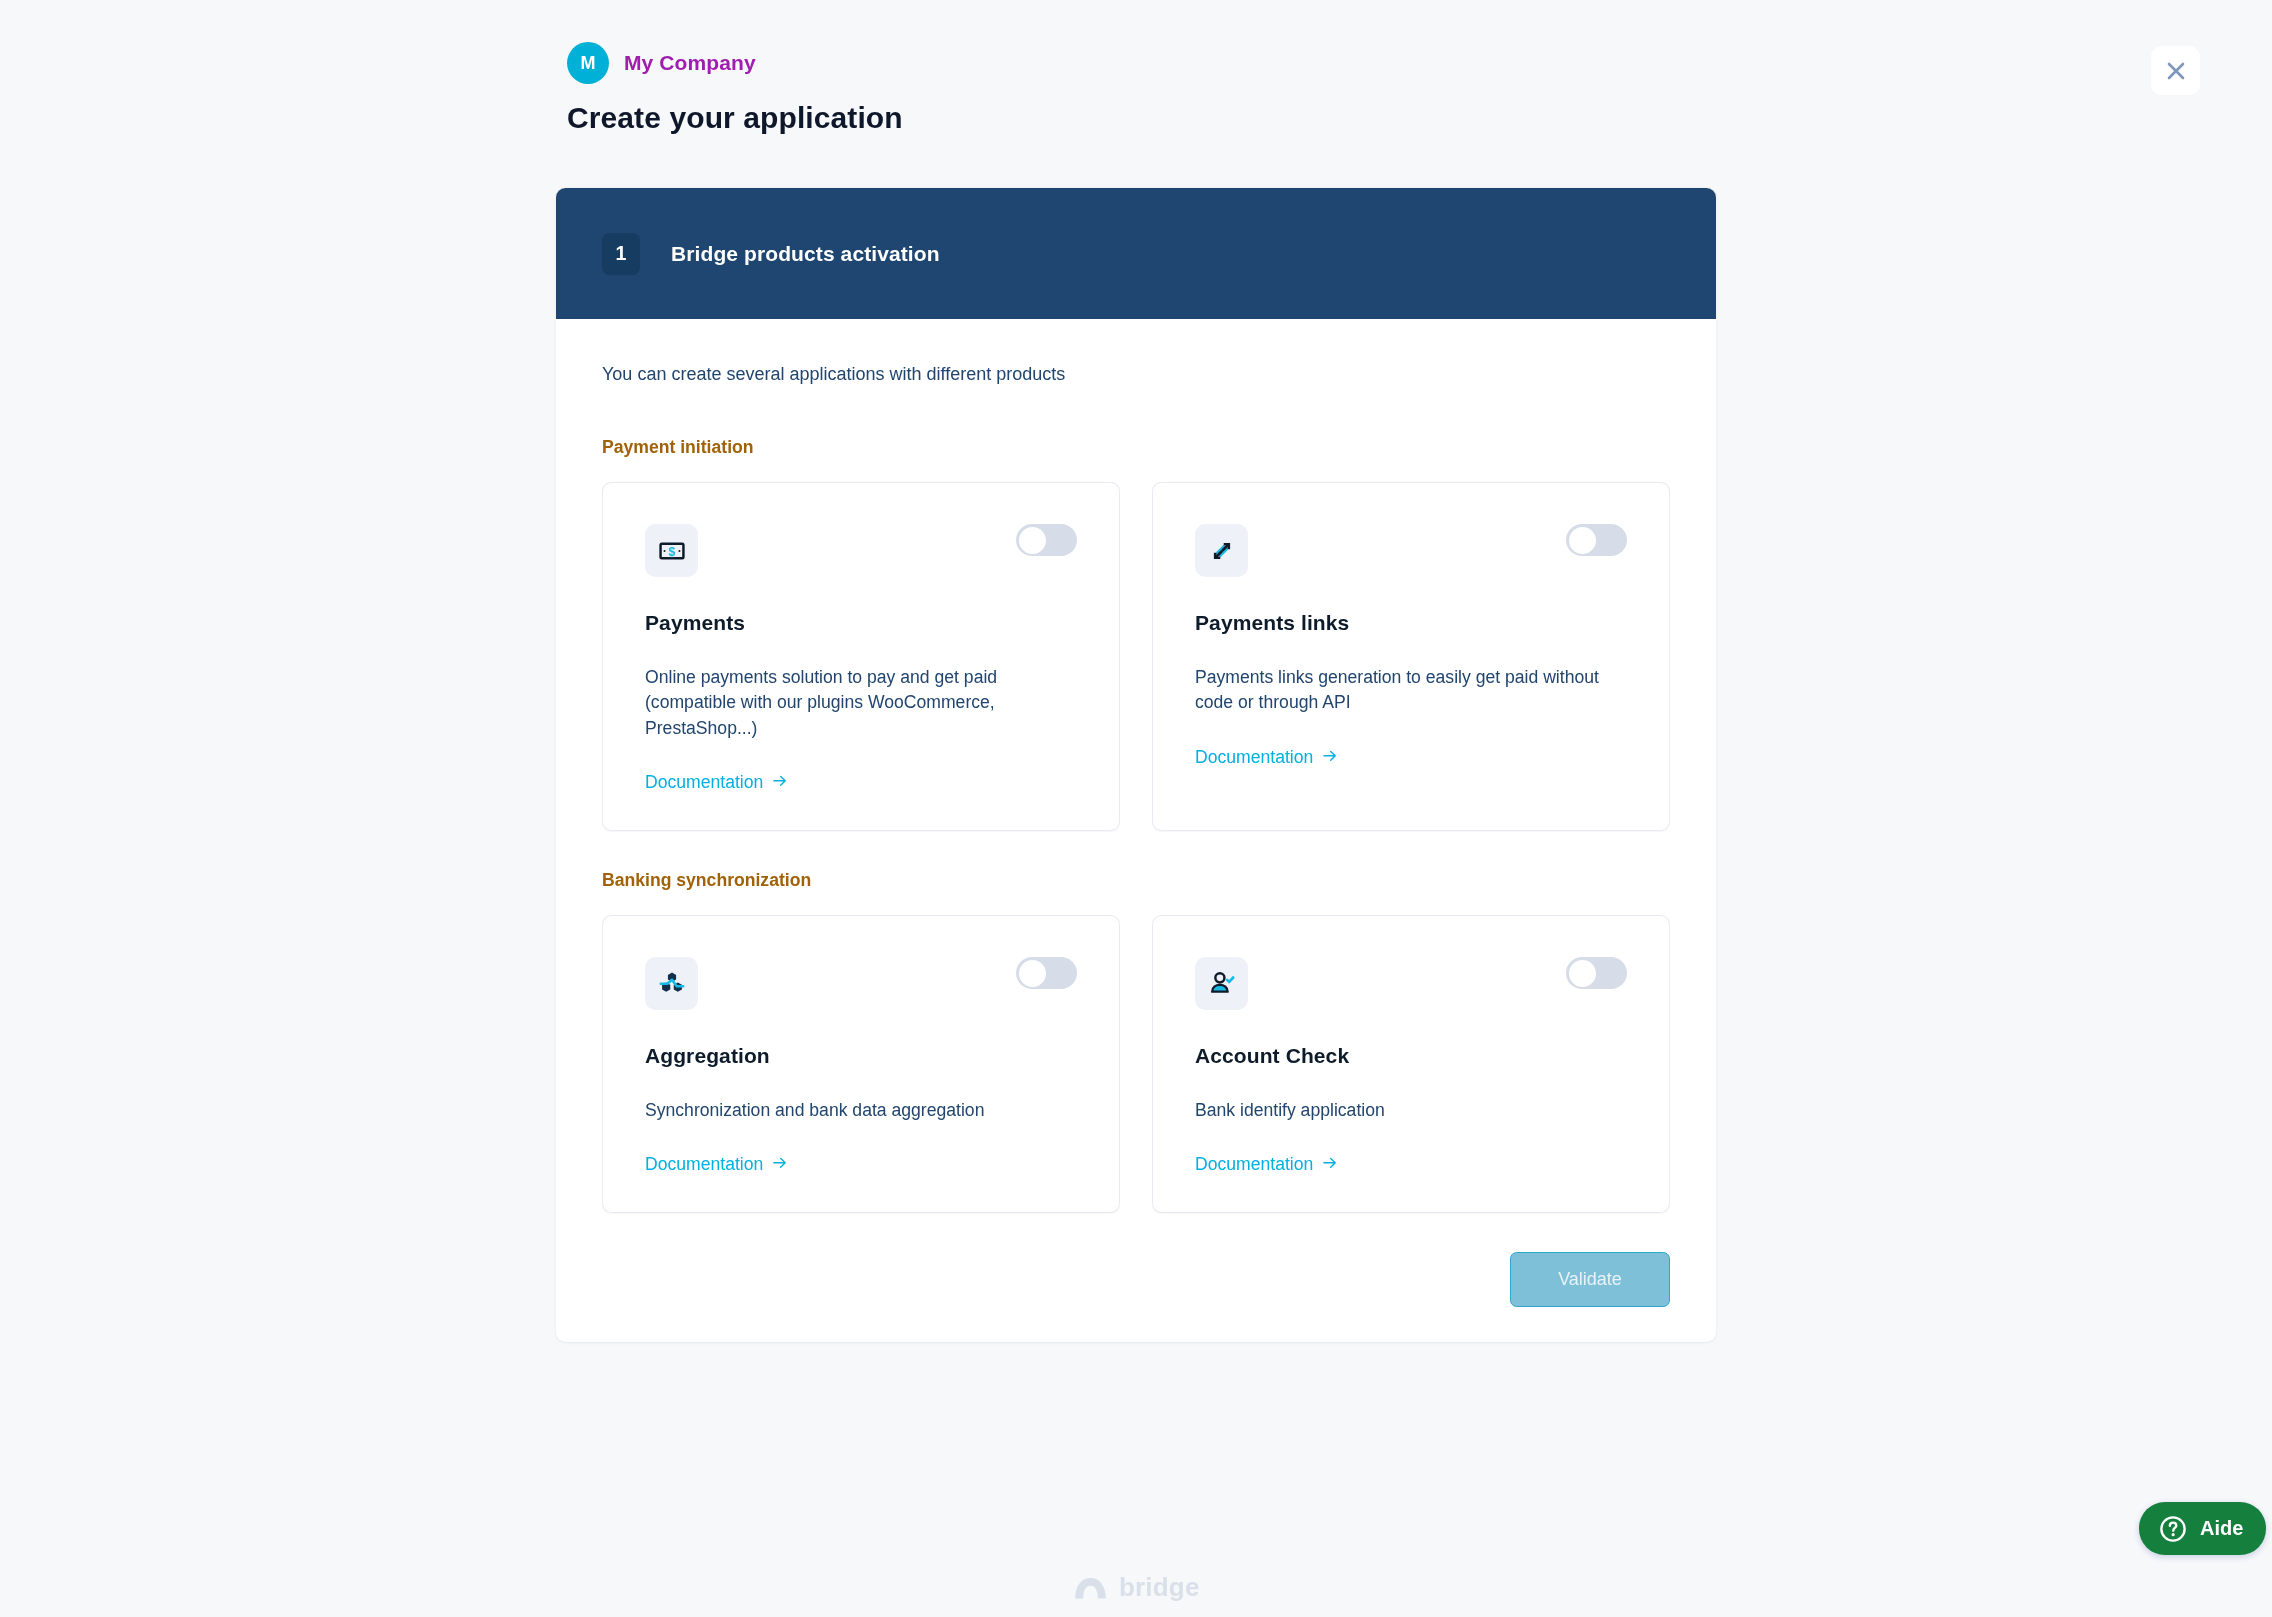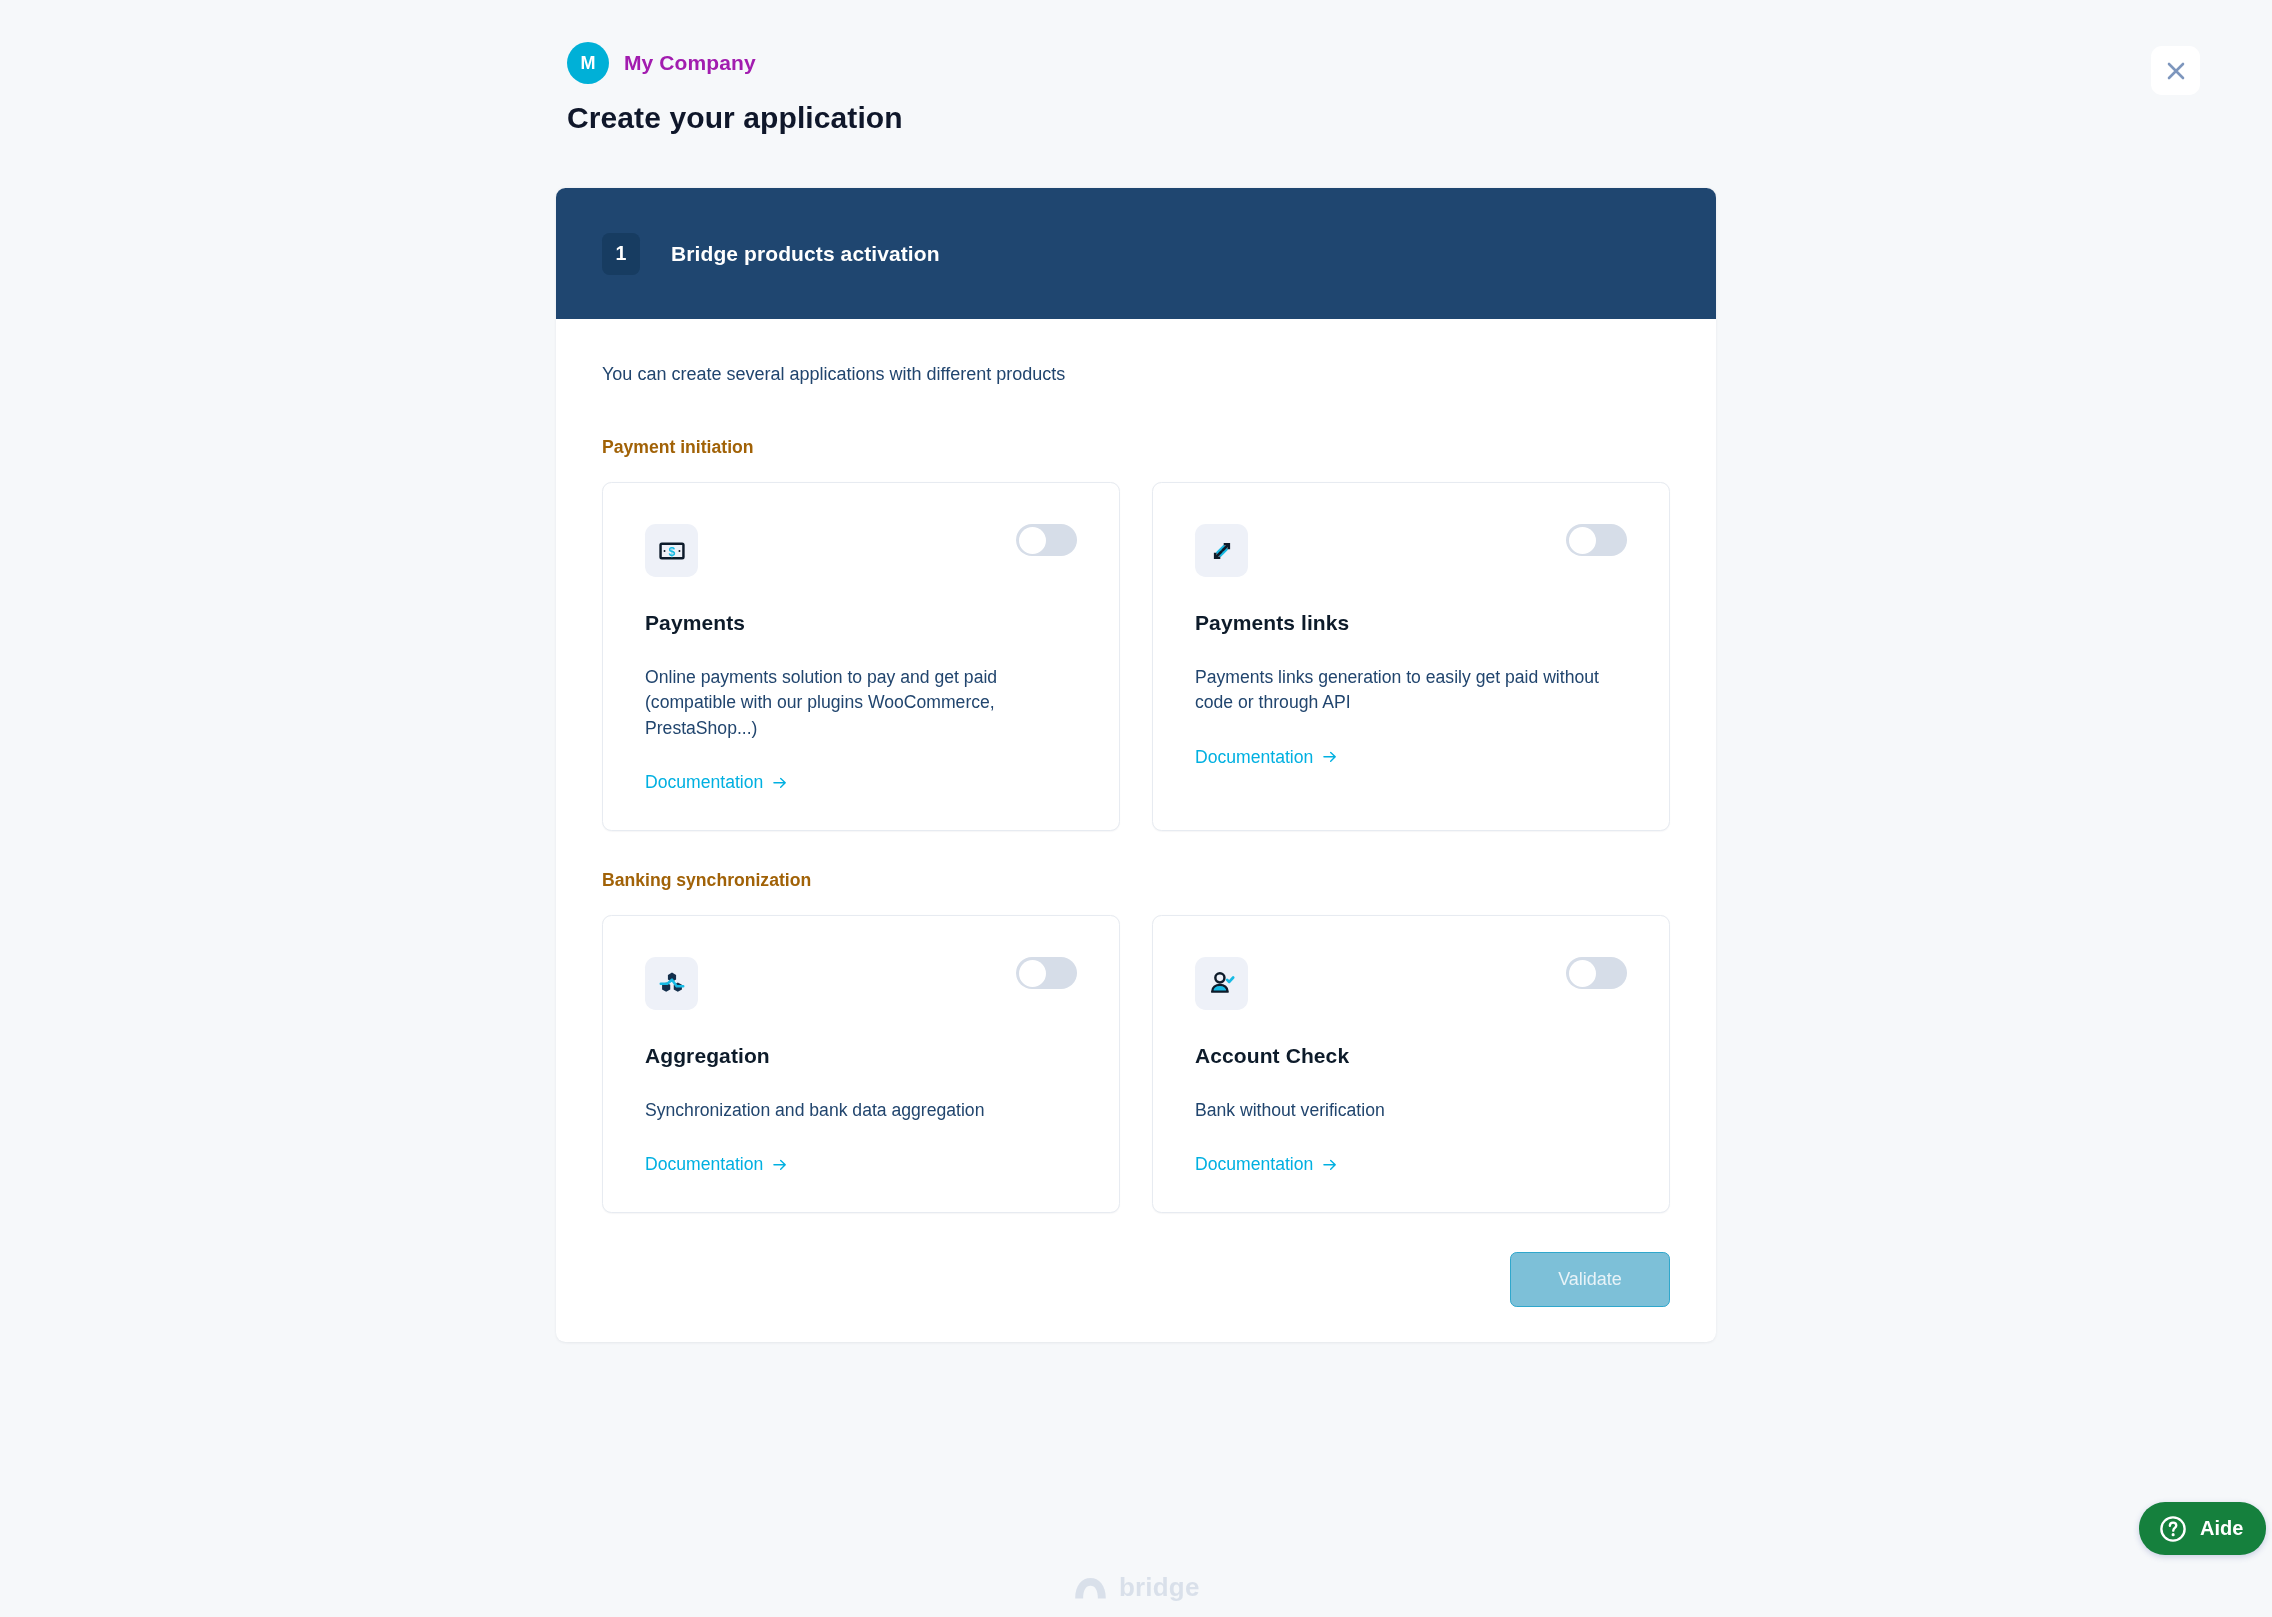--- a/index.html
+++ b/index.html
@@ -169,21 +169,20 @@
     letter-spacing: 0.1px;
   }
   .pc-desc {
     margin-top: 30px;
     font-size: 17.6px;
     line-height: 1.44;
     color: #21456e;
   }
   .pc-link {
     display: inline-flex;
-    align-items: center;
     gap: 8px;
     margin-top: 31px;
     font-size: 17.6px;
     color: #00b0e1;
     text-decoration: none;
     cursor: pointer;
   }
 
   .grid-spacer { height: 39px; }
 
@@ -357,21 +356,21 @@
           <div class="pc-icon-box">
             <svg width="28" height="28" viewBox="0 0 24 24">
               <circle cx="10.2" cy="7.6" r="3.9" fill="none" stroke="#0d1b2a" stroke-width="2.1"></circle>
               <path d="M3.6 19.4 C3.6 15.6 6.6 13.6 10.2 13.6 C13.8 13.6 16.8 15.6 16.8 19.4 Z" fill="#16bae4" stroke="#0d1b2a" stroke-width="2.1" stroke-linejoin="round"></path>
               <path d="M16.4 9.3 L18.2 11.1 L21.6 7.3" fill="none" stroke="#16bae4" stroke-width="2.3" stroke-linecap="round" stroke-linejoin="round"></path>
             </svg>
           </div>
           <button class="toggle"></button>
         </div>
         <div class="pc-title">Account Check</div>
-        <div class="pc-desc">Bank without verification</div>
+        <div class="pc-desc">Bank identify application</div>
         <a class="pc-link">
           <span>Documentation</span>
           <svg width="17.6" height="17.6" viewBox="0 0 24 24">
             <path d="M4 12 H19 M13.2 6 L19.4 12 L13.2 18" stroke="#00b0e1" stroke-width="1.9" fill="none" stroke-linecap="round" stroke-linejoin="round"></path>
           </svg>
         </a>
       </div>
 
     </div>
 

